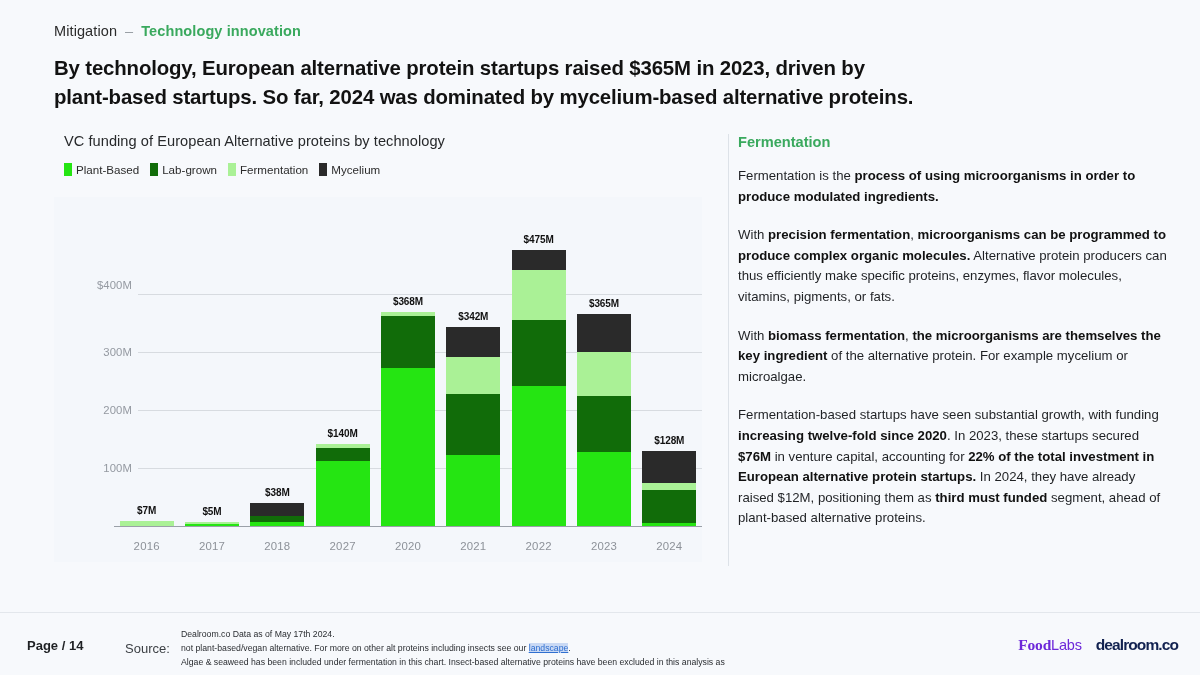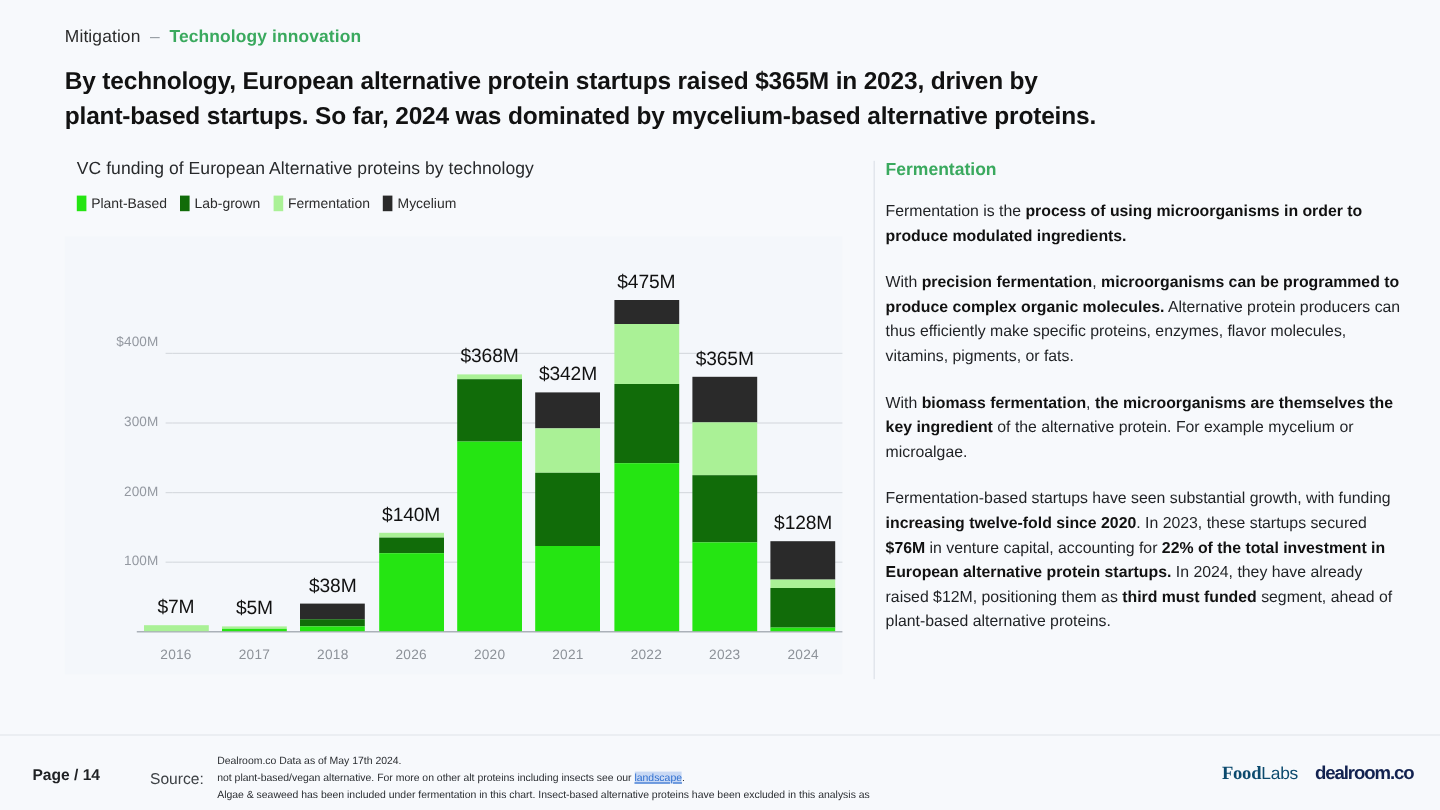--- a/index.html
+++ b/index.html
@@ -147,22 +147,22 @@
   .bar-col {
     flex: 1 1 0;
     display: flex;
     flex-direction: column;
     align-items: center;
     justify-content: flex-end;
     height: 100%;
     position: relative;
   }
   .bar-total {
-    font-size: 16px;
-    font-weight: normal;
+    font-size: 10px;
+    font-weight: bold;
     color: #111;
     margin-bottom: 5px;
     white-space: nowrap;
     letter-spacing: -.1px;
   }
   .bar-stack {
     width: 54px;
     display: flex;
     flex-direction: column-reverse;
   }
@@ -253,21 +253,21 @@
     position: absolute;
     right: 22px;
     top: 636px;
     display: flex;
     align-items: baseline;
     gap: 14px;
   }
   .logo-foodlabs {
     font-family: "Liberation Serif", serif;
     font-size: 15.5px;
-    color: #0c4a6e;
+    color: #6d28d9;
     letter-spacing: -.2px;
     text-align: center;
   }
   .logo-foodlabs b { font-weight: bold; }
   .logo-foodlabs span { font-family: "Liberation Sans", sans-serif; font-size: 14.5px; font-weight: normal; }
   .logo-dealroom {
     font-size: 15.5px;
     font-weight: bold;
     color: #122250;
     letter-spacing: -.9px;
@@ -398,21 +398,21 @@
             <div class="seg" style="height: 33.06px; background: rgb(17, 108, 9);"></div>
             <div class="seg" style="height: 6.96px; background: rgb(170, 241, 150);"></div>
             <div class="seg" style="height: 31.32px; background: rgb(42, 42, 42);"></div>
           </div>
         </div>
       </div>
     <div class="x-labels" id="xlabels">
         <div class="x-label">2016</div>
         <div class="x-label">2017</div>
         <div class="x-label">2018</div>
-        <div class="x-label">2026</div>
+        <div class="x-label">2027</div>
         <div class="x-label">2020</div>
         <div class="x-label">2021</div>
         <div class="x-label">2022</div>
         <div class="x-label">2023</div>
         <div class="x-label">2024</div>
       </div>
   </div>
 
   <div class="side-rule"></div>
 

